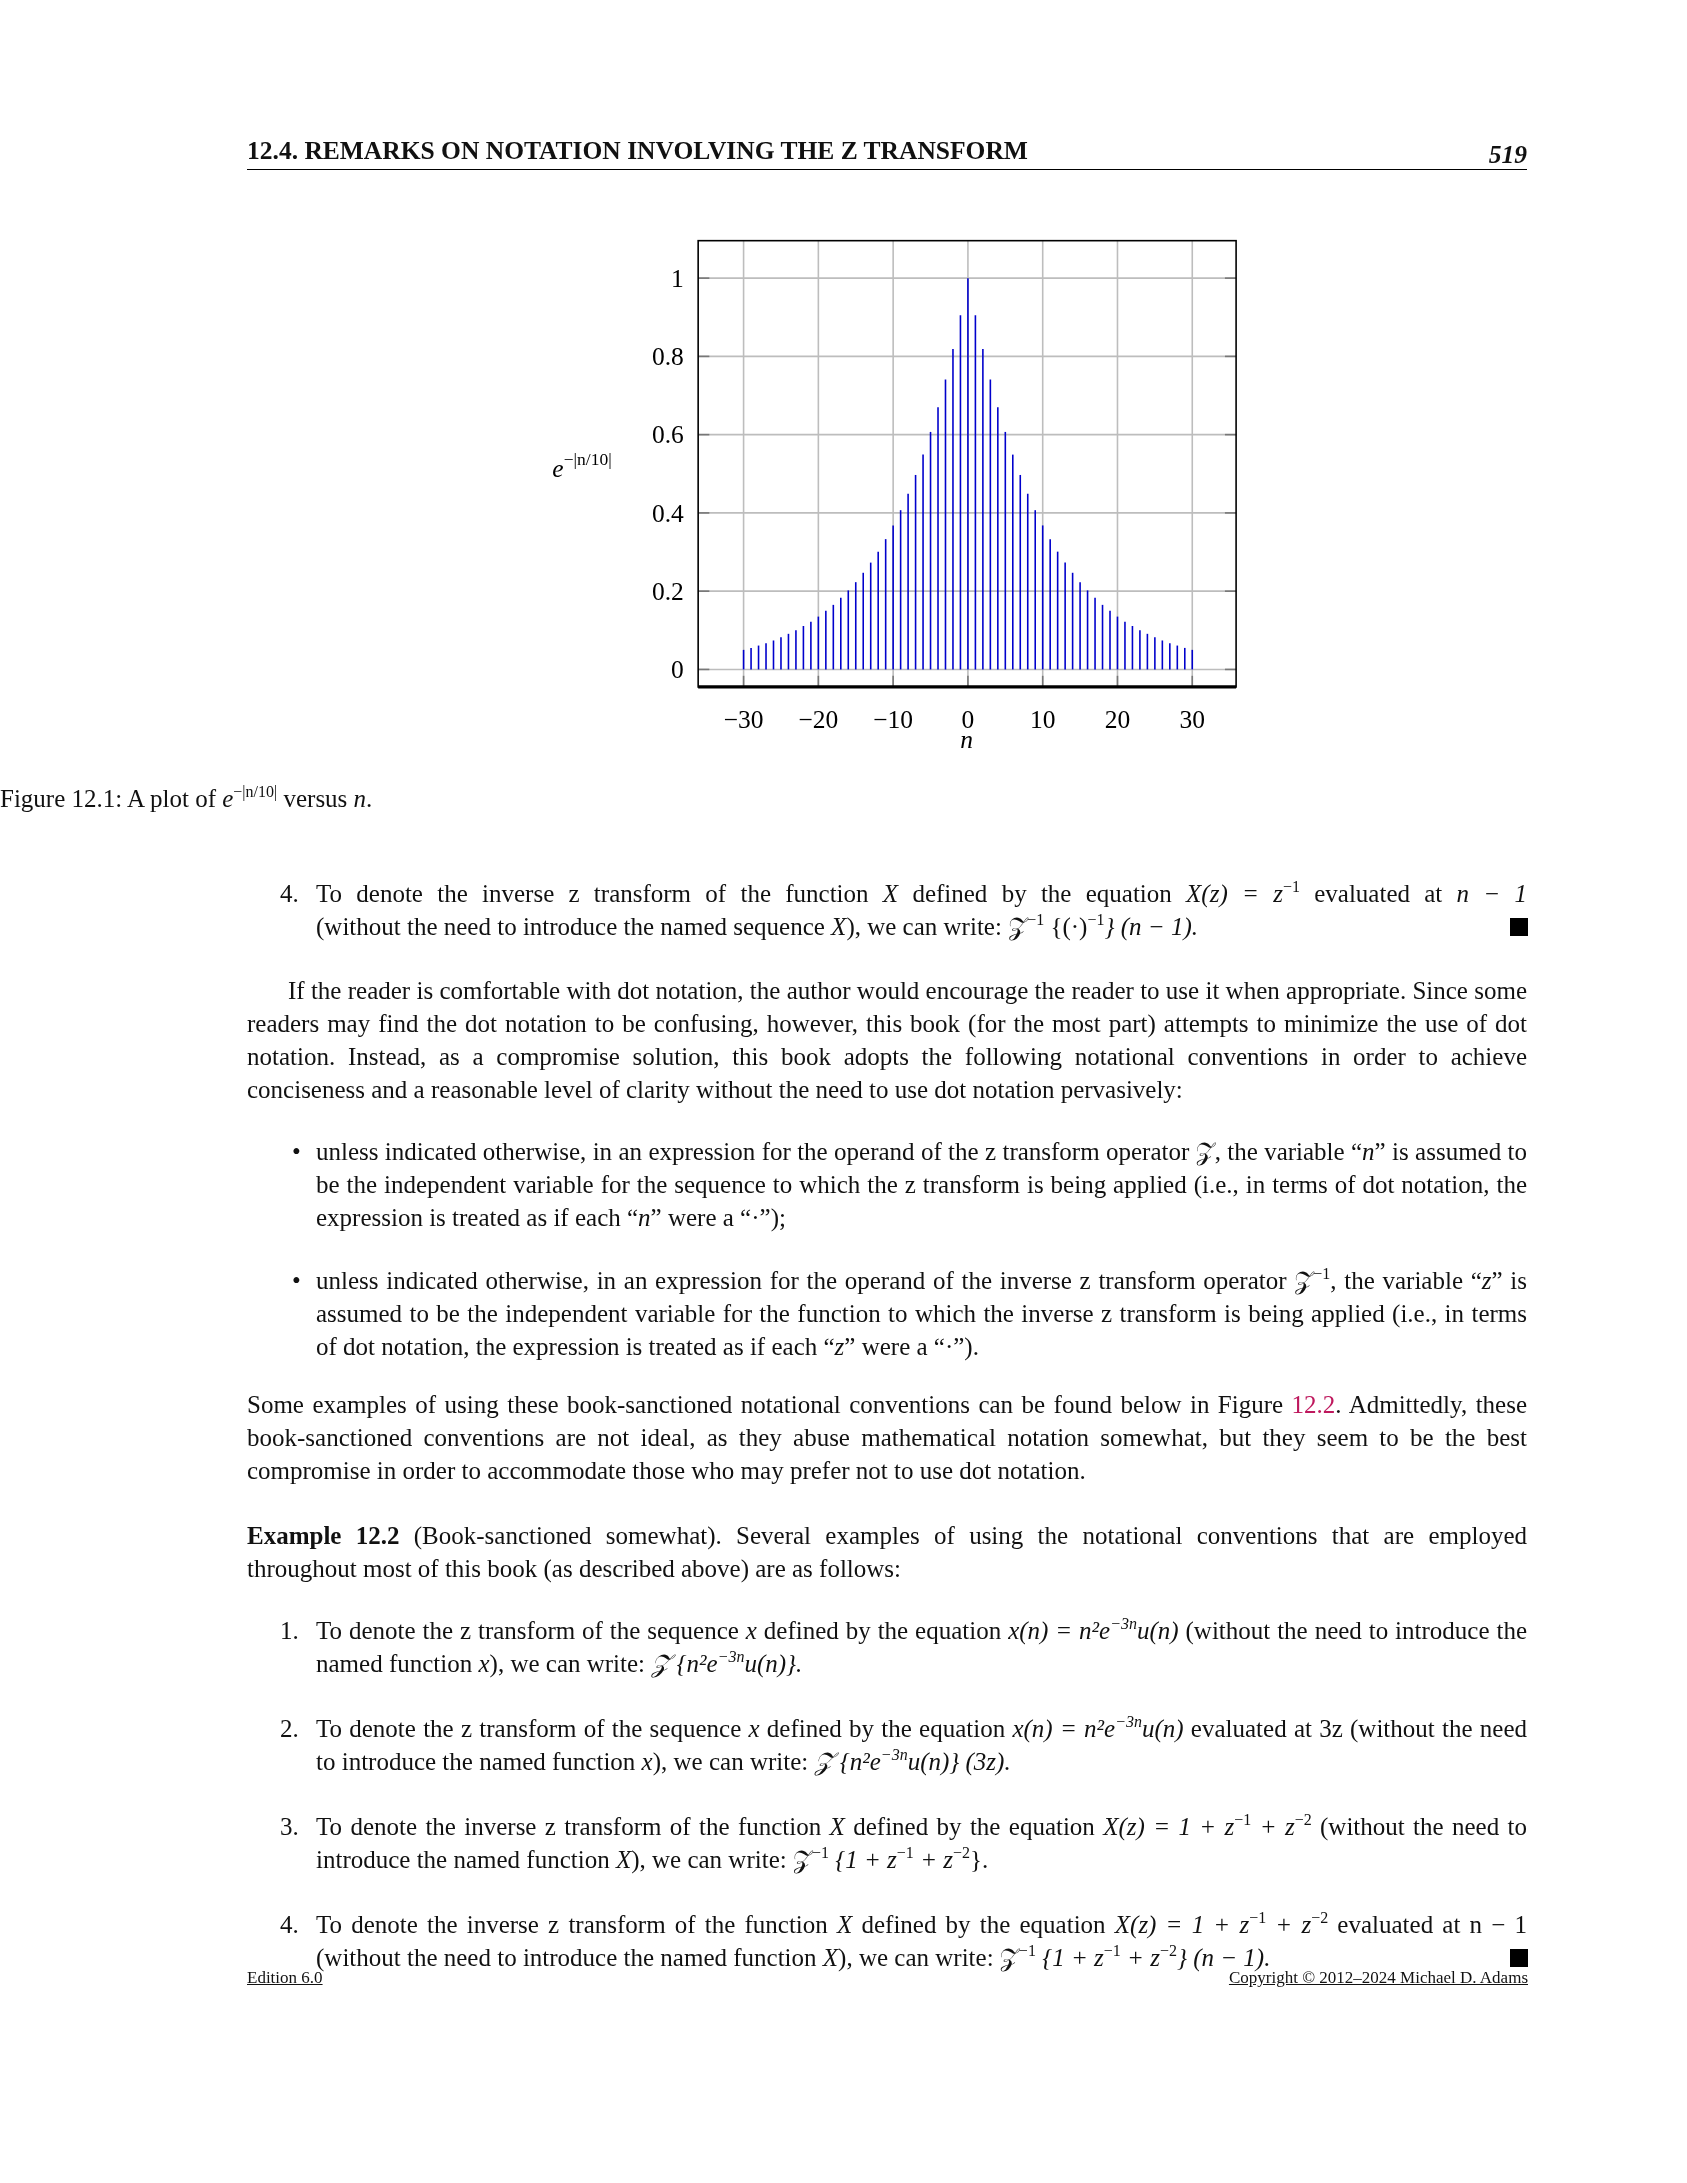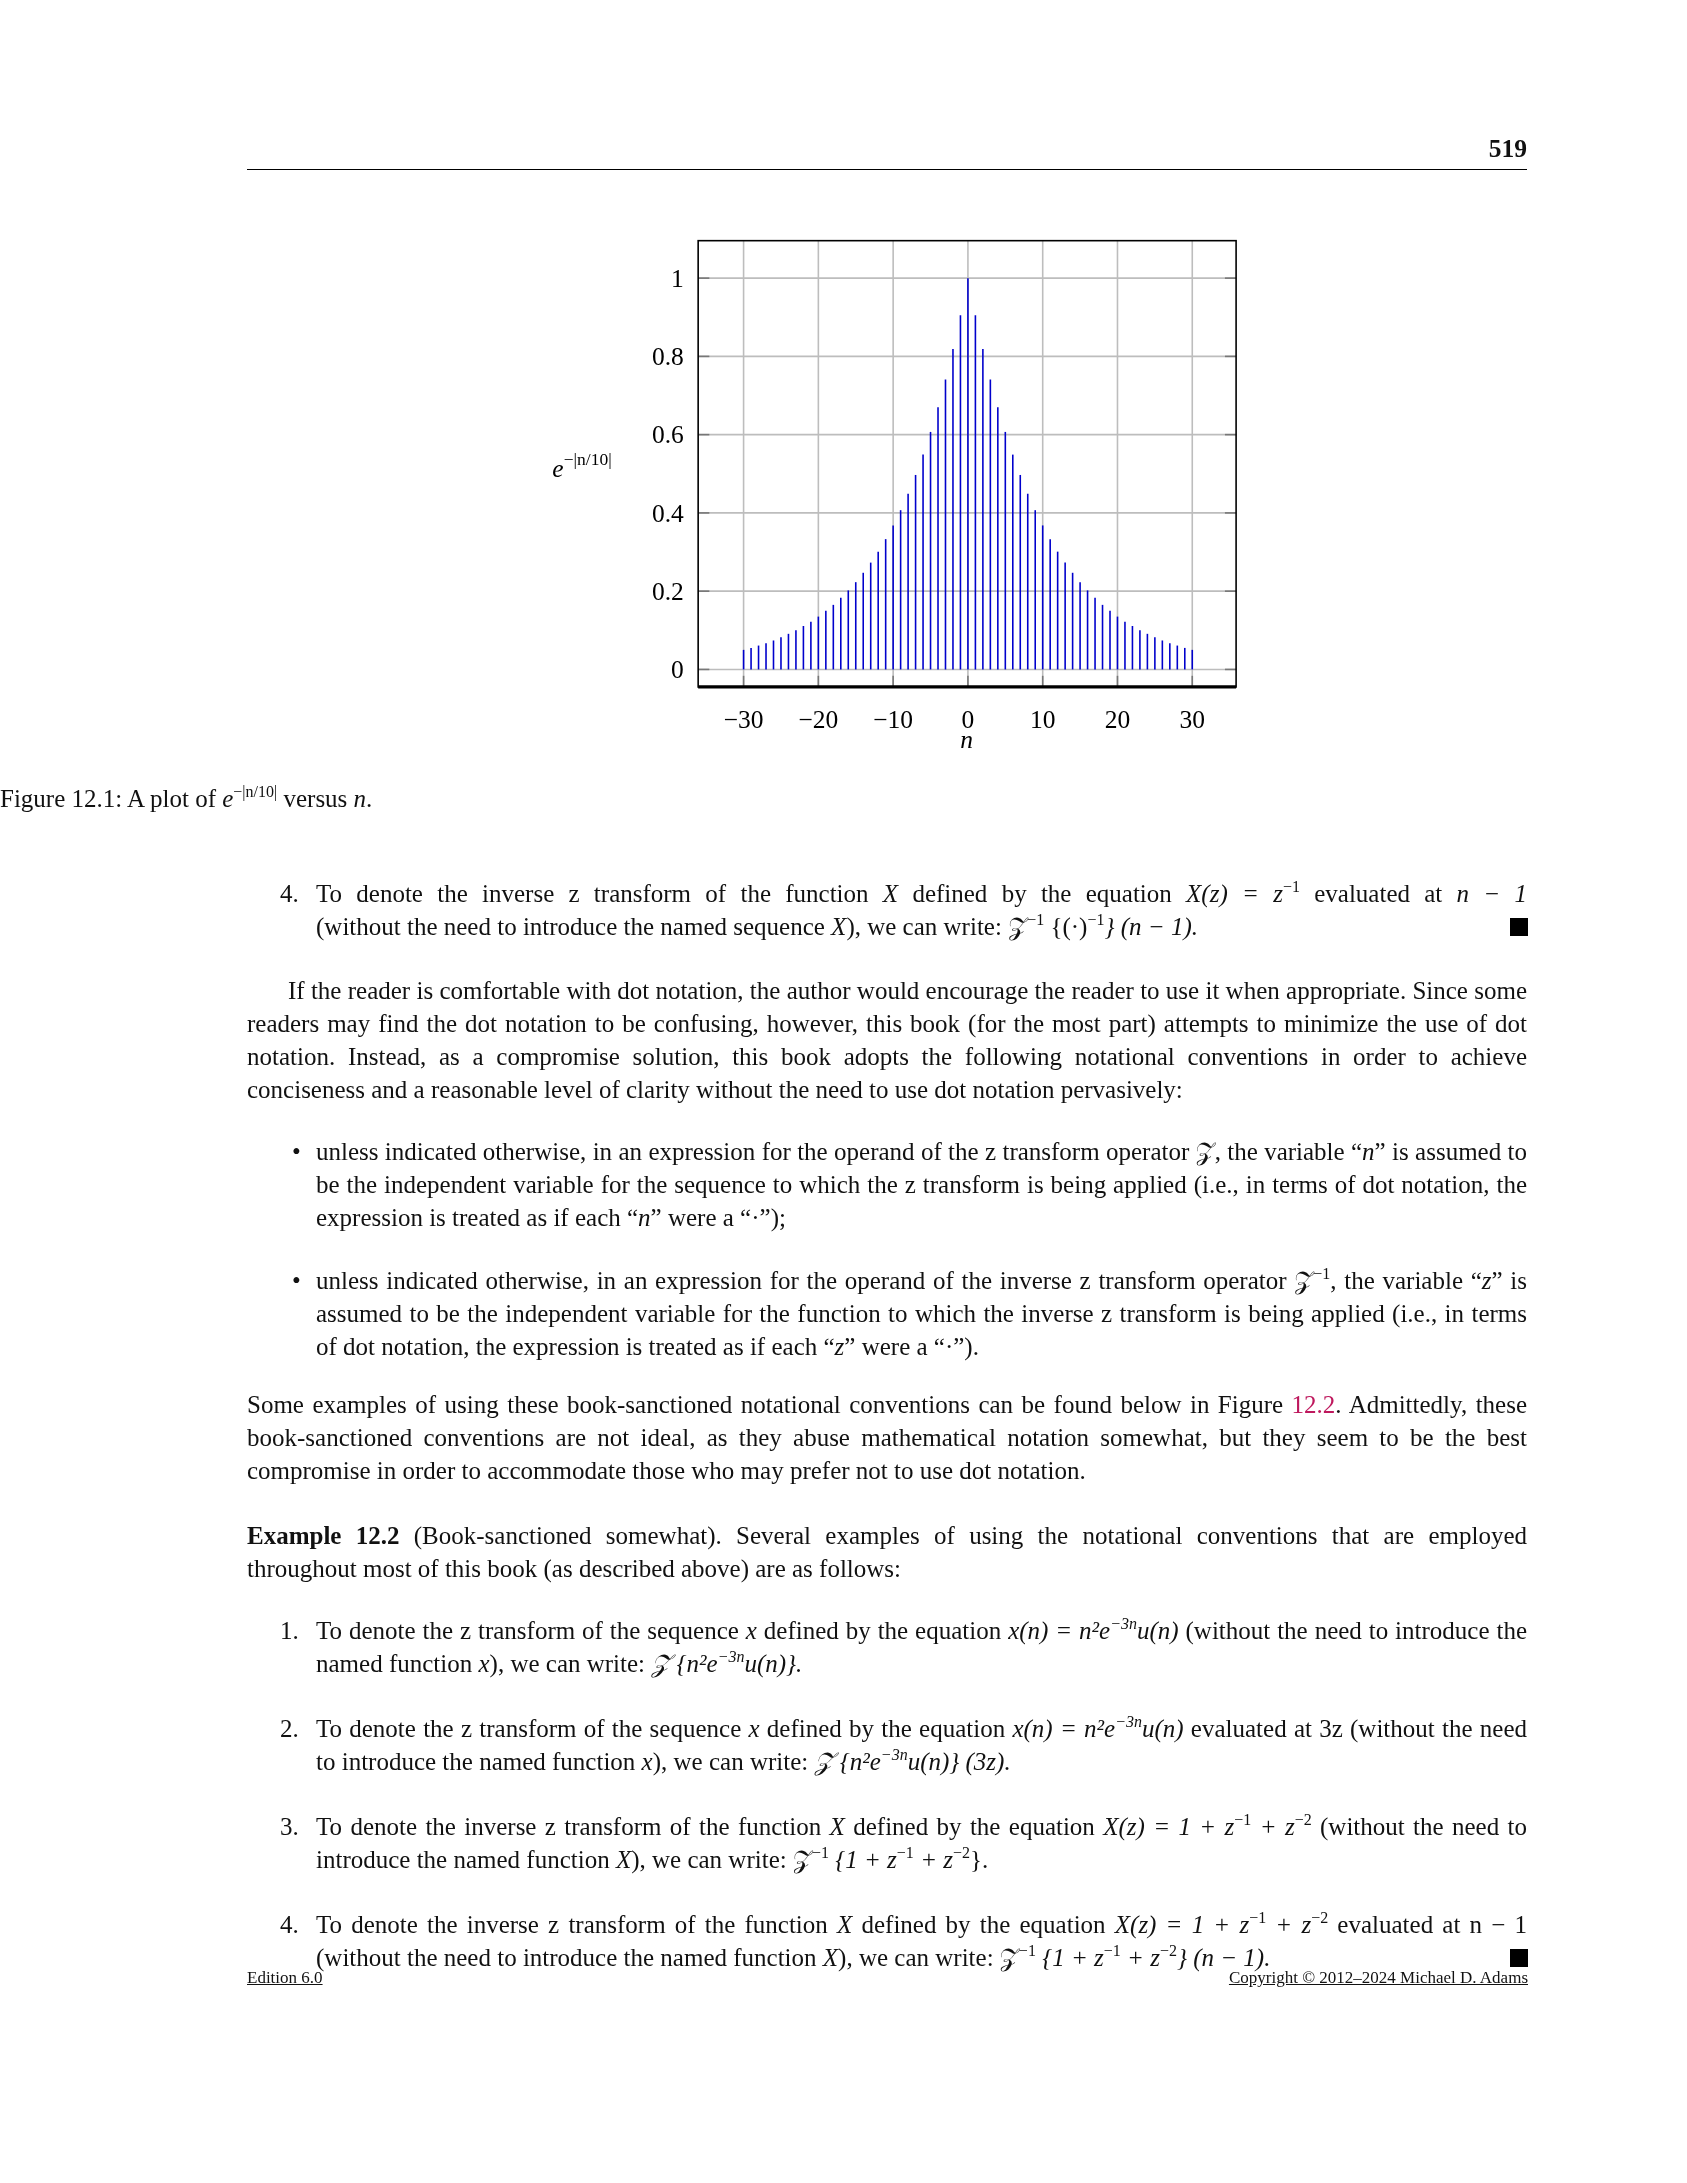--- a/index.html
+++ b/index.html
@@ -6,21 +6,21 @@
   body {
     width: 1688px; height: 2183px; position: relative; overflow: hidden;
     font-family: "Liberation Serif", "DejaVu Serif", serif; color: #111;
   }
   .abs { position: absolute; }
   .header {
     left: 247px; top: 134px; width: 1280px; height: 35px;
     border-bottom: 1.6px solid #000; font-weight: bold; font-size: 25.5px;
   }
   .header .title { position: absolute; left: 0; top: 1.6px; }
-  .header .pageno { position: absolute; right: 0; top: 0; }
+  .header .pageno { position: absolute; right: 0; top: 6px; font-style: italic; }
 
   .txt { font-size: 25px; line-height: 33px; }
   .ital { font-style: italic; }
   sup { font-size: 16px; vertical-align: 9.6px; line-height: 0; }
   .red { color: #be185d; }
   .qed { display: inline-block; width: 17.5px; height: 17.5px; background: #000; }
 
   .fig-caption { font-size: 25px; left: 0; width: 1688px; text-align: left; top: 785px; }
 
   .list-num { position: absolute; left: 280px; }
@@ -28,20 +28,21 @@
   .bullet { position: absolute; left: 292px; }
 
   .footer { font-size: 17px; top: 1968px; text-decoration: underline; }
 
   svg text { font-family: "Liberation Serif", "DejaVu Serif", serif; }
 </style>
 </head>
 <body>
 
 <div class="abs header">
+  <span class="title">12.4.  REMARKS ON NOTATION INVOLVING THE Z TRANSFORM</span>
   <span class="pageno">519</span>
 </div>
 
 <svg class="abs" style="left:0;top:0;" width="1688" height="781" id="chart" viewBox="0 0 2118 980">
   <g id="grid">
       <line x1="933" y1="302" x2="933" y2="862" stroke="#bdbdbd" stroke-width="2"></line>
       <line x1="933" y1="848" x2="933" y2="862" stroke="#777" stroke-width="2"></line>
       <line x1="1026.8333333333333" y1="302" x2="1026.8333333333333" y2="862" stroke="#bdbdbd" stroke-width="2"></line>
       <line x1="1026.8333333333333" y1="848" x2="1026.8333333333333" y2="862" stroke="#777" stroke-width="2"></line>
       <line x1="1120.6666666666667" y1="302" x2="1120.6666666666667" y2="862" stroke="#bdbdbd" stroke-width="2"></line>

